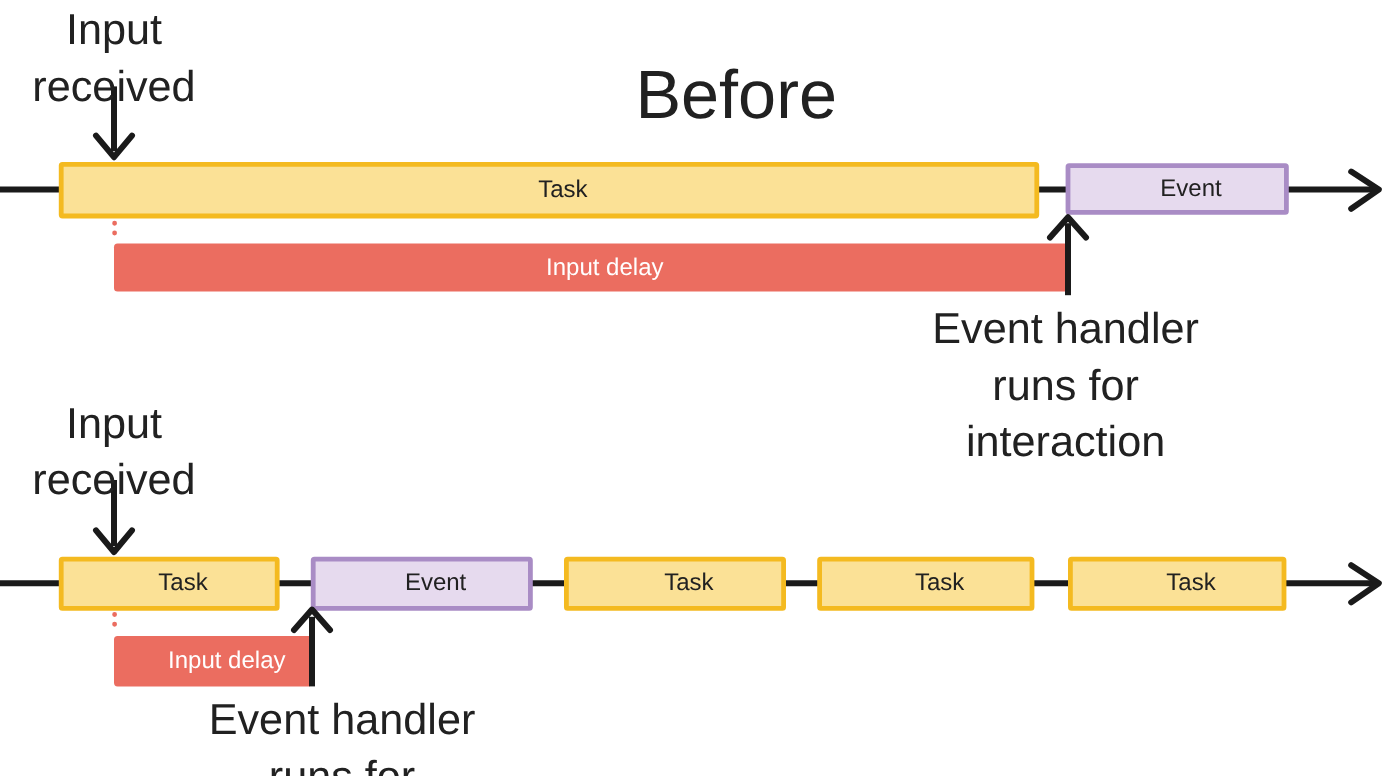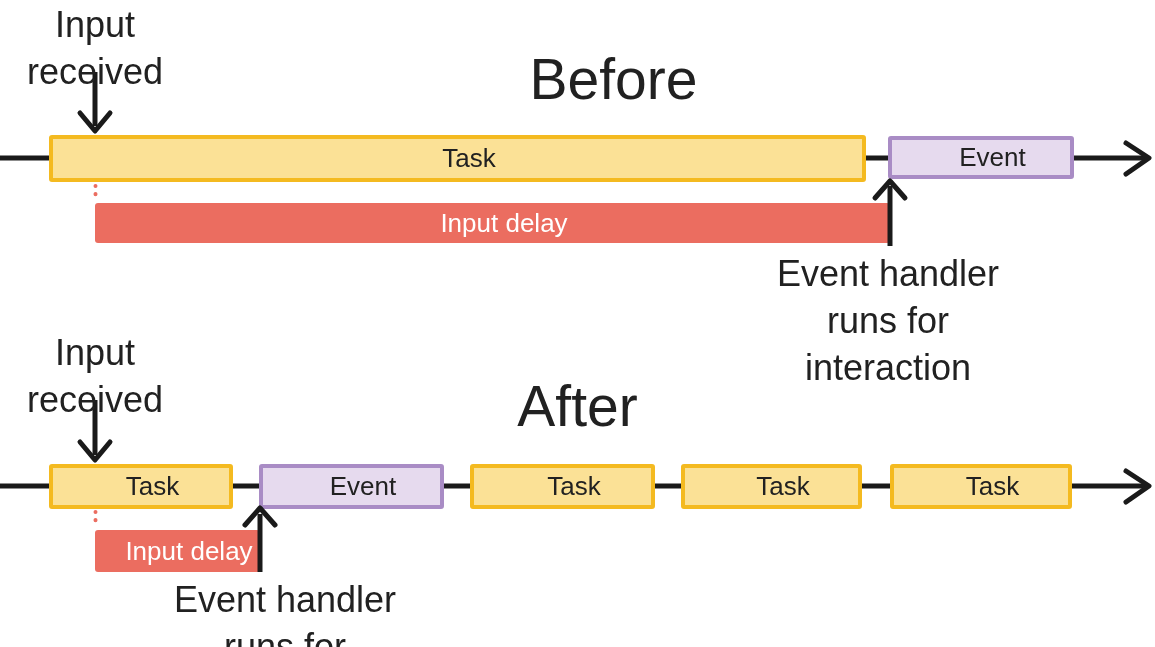--- a/index.html
+++ b/index.html
@@ -21,21 +21,21 @@
   .layer-base { z-index: 1; }
   .layer-top  { z-index: 3; }
 
   .bar {
     position: absolute;
     box-sizing: border-box;
     border-radius: 3px;
     display: flex;
     align-items: center;
     justify-content: center;
-    font-size: 26px;
+    font-size: 20px;
     color: var(--text);
     z-index: 2;
     white-space: nowrap;
     padding-left: 23px;
   }
   .bar-task  { background: var(--task_fill);  border: 4px solid var(--task_border); }
   .bar-event { background: var(--event_fill); border: 4px solid var(--event_border); }
   .bar-delay { background: var(--delay_fill); color: var(--delay_text); border: none; }
 
   .title {
@@ -82,21 +82,20 @@
   <div class="bar bar-event" style="left:888px; top:136px; width:186px; height:43px;">
     <span>Event</span>
   </div>
 
   <div class="bar bar-delay" style="left:95px; top:203px; width:795px; height:40px;">
     <span>Input delay</span>
   </div>
 
   <div class="note" style="left:768px; top:251px; width:240px;">Event handler runs for interaction</div>
 
-  <div class="title" style="top:375px;">After</div>
 
   <div class="note" style="left:25px; top:330px; width:140px;">Input received</div>
 
   <div class="bar bar-task" style="left:49px; top:464px; width:184px; height:45px;">
     <span>Task</span>
   </div>
 
   <div class="bar bar-event" style="left:259px; top:464px; width:185px; height:45px;">
     <span>Event</span>
   </div>

